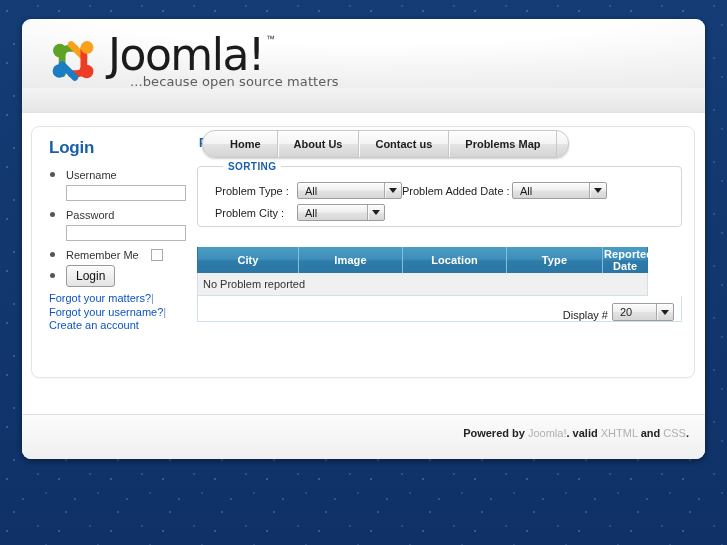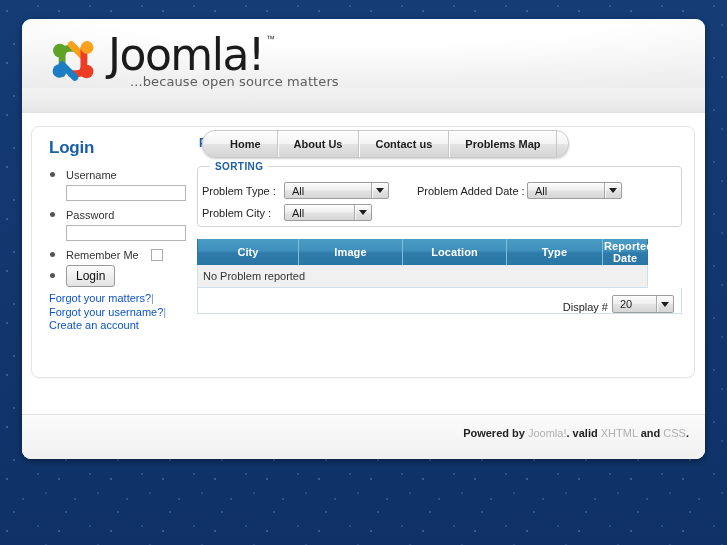--- a/index.html
+++ b/index.html
@@ -202,21 +202,21 @@
     font-weight: bold;
     color: #1a5fa8;
     letter-spacing: .3px;
     margin: 0 0 11px 2px;
   }
 
   fieldset.sorting-box {
     margin: 0;
     border: 1px solid #d5d5d5;
     border-radius: 4px;
-    padding: 10px 12px 10px 4px;
+    padding: 10px 12px 10px 17px;
     height: 44px;
     box-sizing: content-box;
   }
   fieldset.sorting-box legend {
     font-size: 10px;
     font-weight: bold;
     color: #1a5fa8;
     letter-spacing: .4px;
     padding: 0 5px;
     margin-left: 8px;
@@ -258,21 +258,21 @@
     width: 0; height: 0;
     border-left: 4px solid transparent;
     border-right: 4px solid transparent;
     border-top: 5px solid #1e1e1e;
   }
 
   
   .results-table {
     width: 451px;
     border-collapse: collapse;
-    margin-top: 12px;
+    margin-top: 20px;
     table-layout: fixed;
   }
   .results-table th {
     background: linear-gradient(#4a9cc4 0%, #3e8fbb 45%, #2e7ba9 55%, #2a76a4 100%);
     color: #fff;
     font-size: 11px;
     font-weight: bold;
     height: 23px;
     border-right: 1px solid #7fc0dd;
     border-left: 1px solid #1f6a96;
@@ -403,21 +403,21 @@
           <legend>SORTING</legend>
 
           <div class="sort-row">
             <span class="sort-label" style="width:82px">Problem Type :</span>
             <span class="select" style="width:105px">
               <span class="sel-value">All</span>
               <span class="sel-arrow">
                   <span class="caret"></span>
                 </span>
             </span>
-            <span class="sort-label" style="margin-left:28px;width:110px">Problem Added Date :</span>
+            <span class="sort-label" style="width:110px">Problem Added Date :</span>
             <span class="select" style="width:95px">
               <span class="sel-value">All</span>
               <span class="sel-arrow">
                   <span class="caret"></span>
                 </span>
             </span>
           </div>
 
           <div class="sort-row">
             <span class="sort-label" style="width:82px">Problem City :</span>

